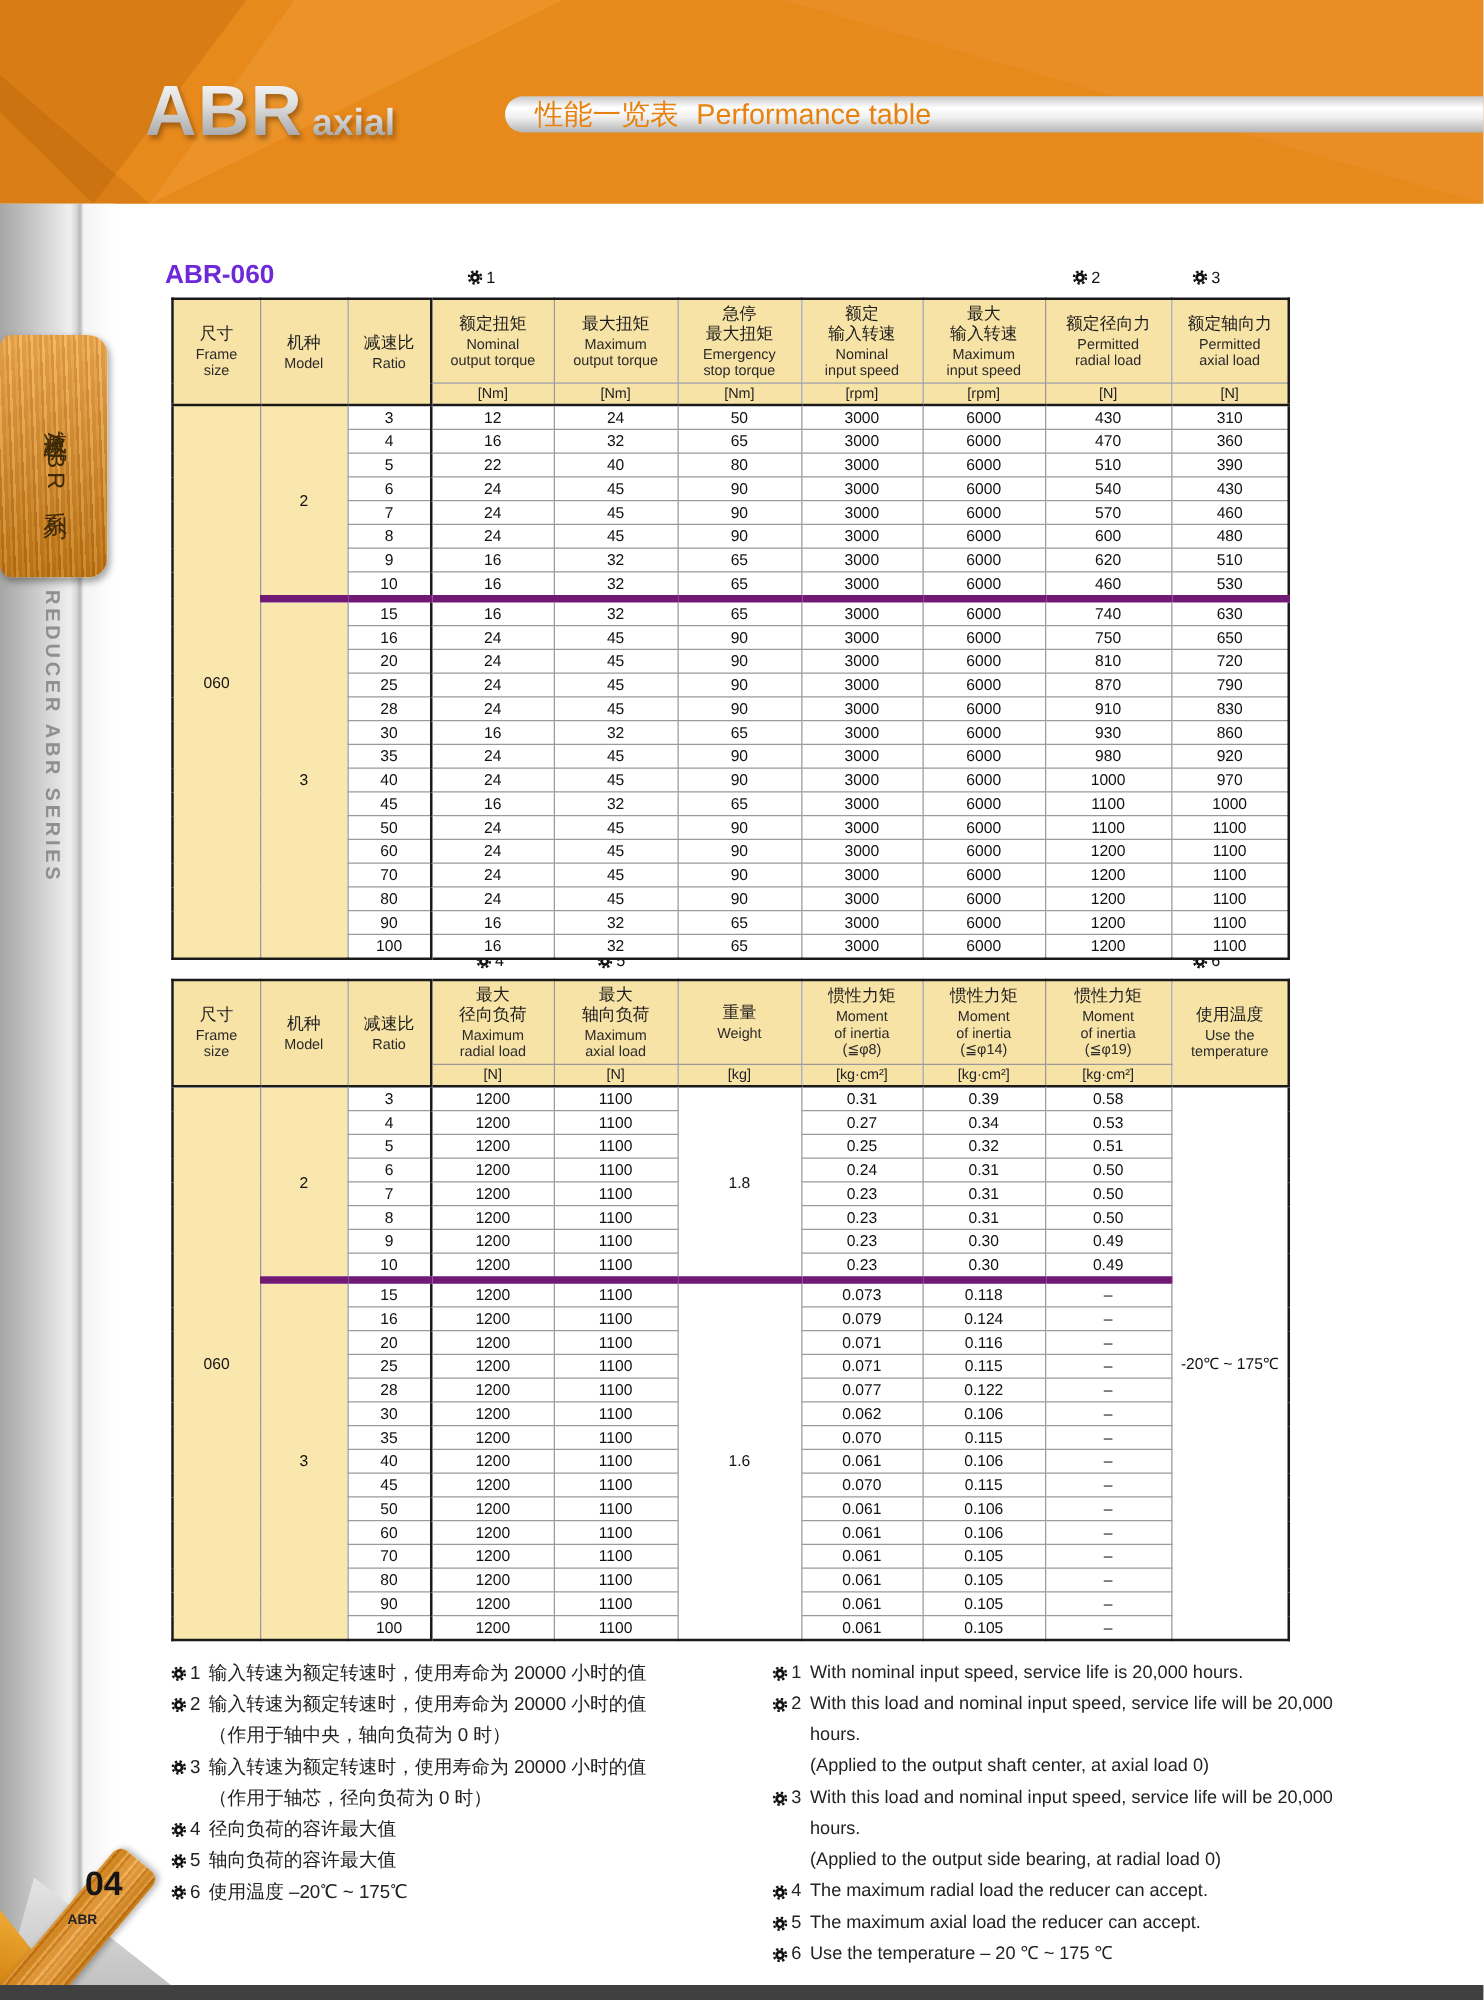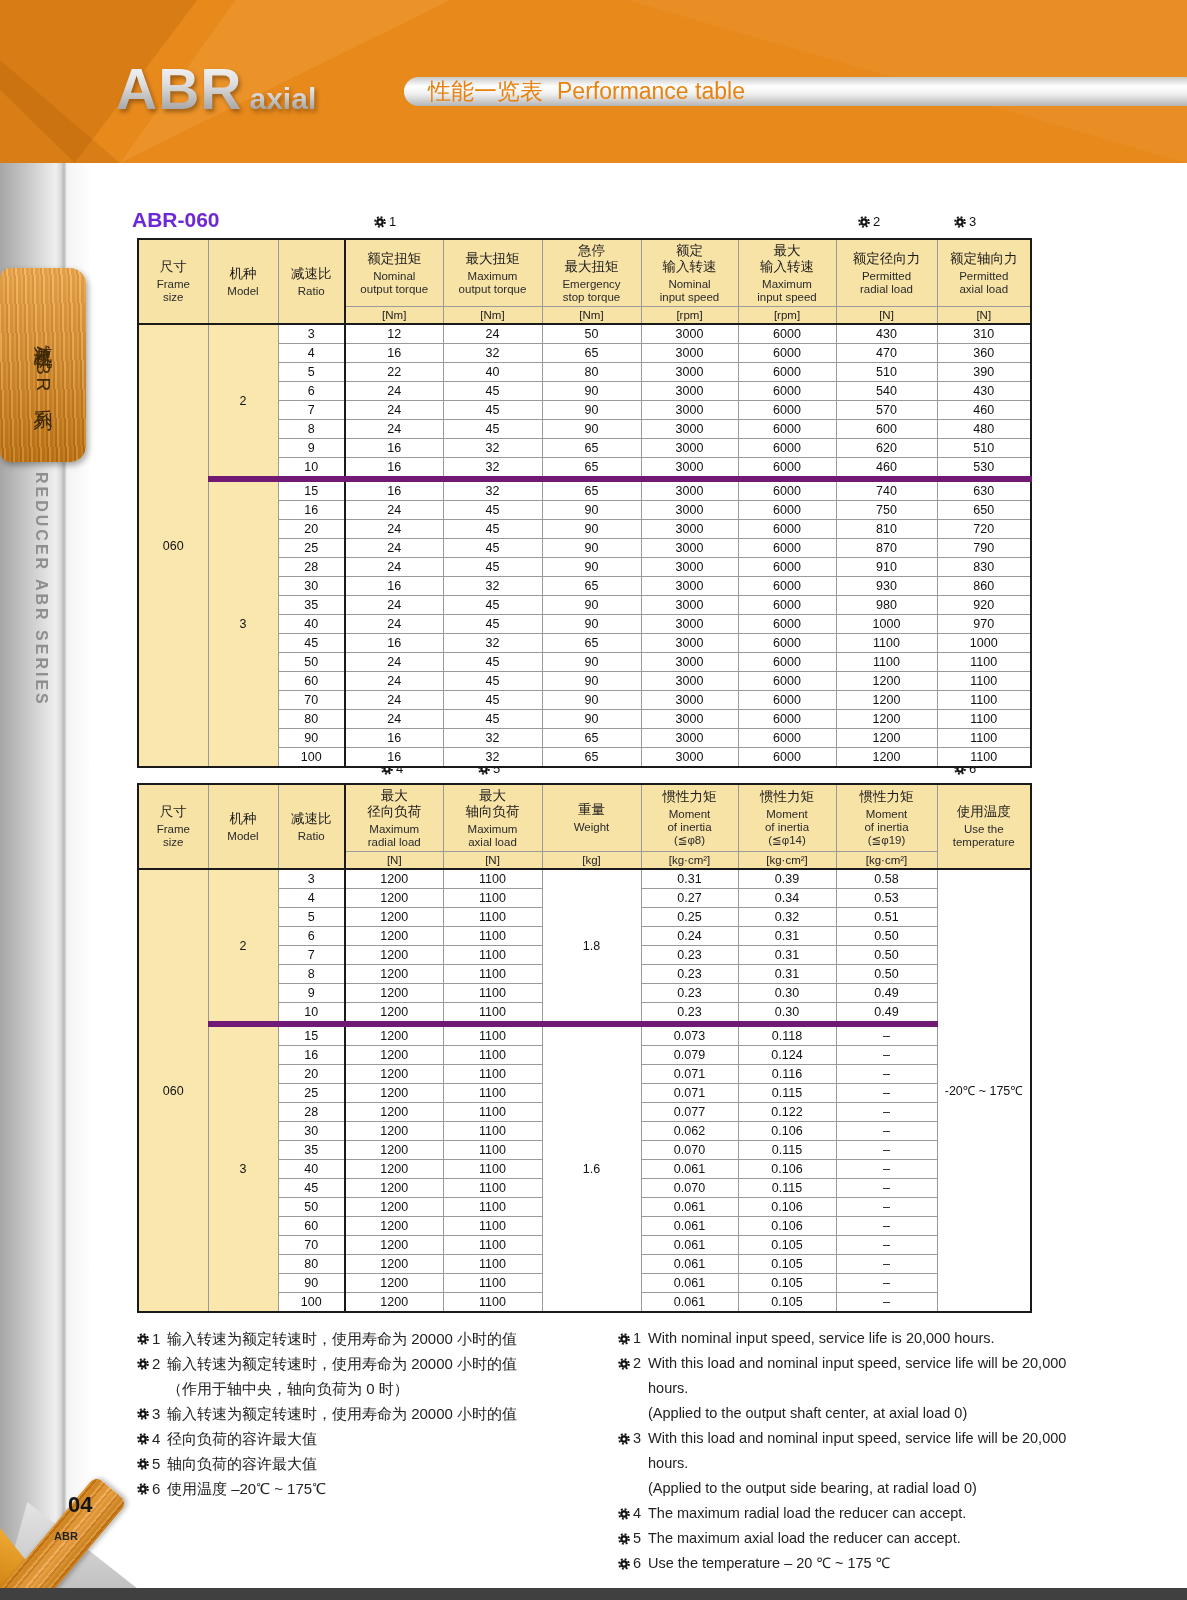--- a/index.html
+++ b/index.html
@@ -84,21 +84,21 @@
         background:linear-gradient(180deg,#e4e4e4,#bdbdbd);
         clip-path:polygon(18% 0,100% 100%,0 100%);}
   .gold-tri{position:absolute;left:0;top:1528px;width:58px;height:72px;
         background:linear-gradient(200deg,#f6b63f,#cf7d0e);
         clip-path:polygon(0 0,100% 100%,0 100%);}
   .ribbon{position:absolute;left:-28px;top:1533px;width:170px;height:42px;border-radius:9px;
         transform:rotate(-50deg);
         background:linear-gradient(0deg,rgba(0,0,0,.12),rgba(255,255,255,.18) 50%,rgba(0,0,0,.10)),
         repeating-linear-gradient(0deg,#e5901f 0 2px,#cf7710 2px 4px,#f1a338 4px 6px,#dd8818 6px 9px);
         box-shadow:2px 2px 5px rgba(0,0,0,.3);}
-  .pgnum{position:absolute;left:68px;top:1492px;font-size:22px;font-weight:700;color:#151515;}
+  .pgnum{position:absolute;left:68px;top:1492px;font-size:27px;font-weight:700;color:#151515;}
   .pglabel{position:absolute;left:54px;top:1530px;font-size:11px;font-weight:700;color:#222;}
   .bottom-bar{position:absolute;left:0;top:1588px;width:1187px;height:12px;background:#404040;}
 </style>
 </head>
 <body>
 
 <div class="page">
 
   <div class="header">
     <div class="tri tri1"></div>
@@ -807,20 +807,31 @@
         <span class="fmark">
           <svg viewBox="0 0 20 20" width="12" height="12" aria-hidden="true">
             <circle cx="10" cy="10" r="8" fill="none" stroke="#111" stroke-width="3.4" stroke-dasharray="3.1 3.2"></circle>
             <circle cx="10" cy="10" r="6.2" fill="#111"></circle>
             <circle cx="10" cy="10" r="2.5" fill="#fff"></circle>
           </svg>
           <span>3</span>
         </span>
         <span class="ftext">输入转速为额定转速时，使用寿命为 20000 小时的值</span>
       </div>
+      <div class="fline cont">
+        <span class="fmark">
+          <svg viewBox="0 0 20 20" width="12" height="12" aria-hidden="true">
+            <circle cx="10" cy="10" r="8" fill="none" stroke="#111" stroke-width="3.4" stroke-dasharray="3.1 3.2"></circle>
+            <circle cx="10" cy="10" r="6.2" fill="#111"></circle>
+            <circle cx="10" cy="10" r="2.5" fill="#fff"></circle>
+          </svg>
+          <span></span>
+        </span>
+        <span class="ftext">（作用于轴芯，径向负荷为 0 时）</span>
+      </div>
       <div class="fline">
         <span class="fmark">
           <svg viewBox="0 0 20 20" width="12" height="12" aria-hidden="true">
             <circle cx="10" cy="10" r="8" fill="none" stroke="#111" stroke-width="3.4" stroke-dasharray="3.1 3.2"></circle>
             <circle cx="10" cy="10" r="6.2" fill="#111"></circle>
             <circle cx="10" cy="10" r="2.5" fill="#fff"></circle>
           </svg>
           <span>4</span>
         </span>
         <span class="ftext">径向负荷的容许最大值</span>

